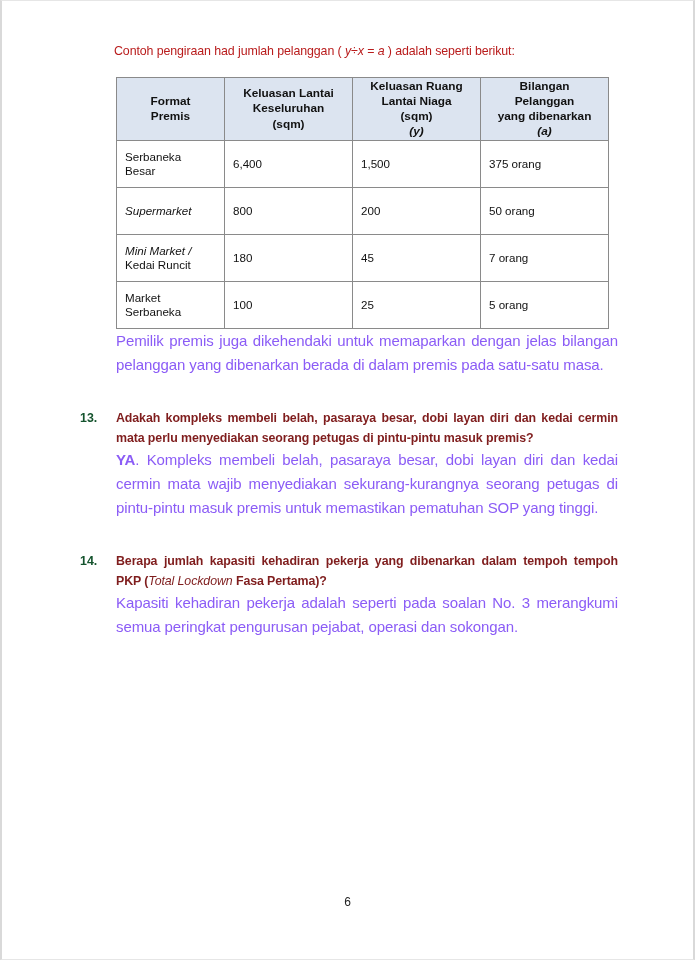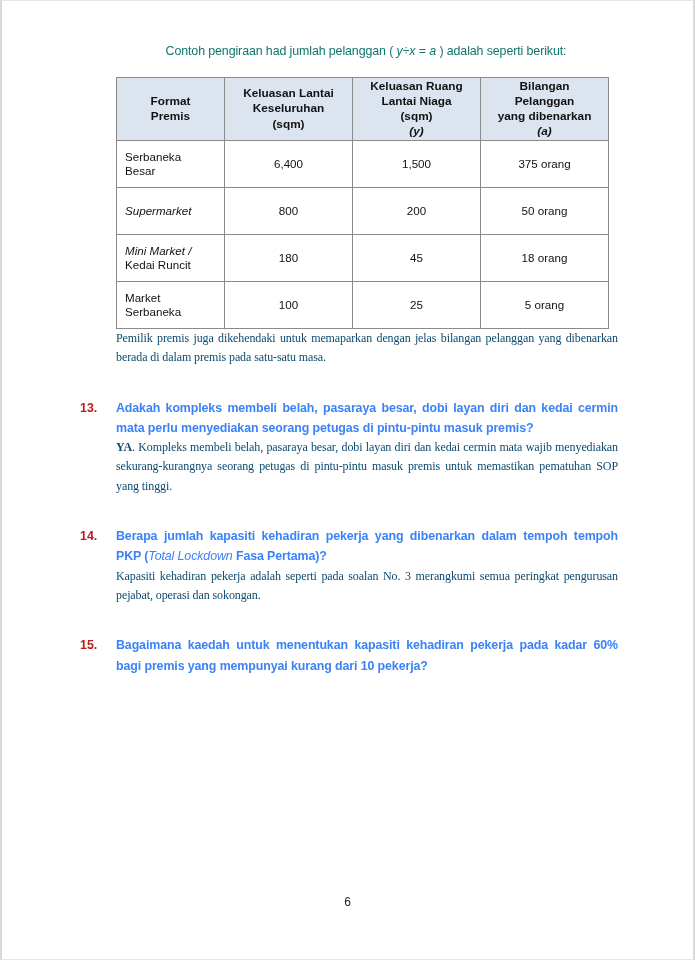--- a/index.html
+++ b/index.html
@@ -27,25 +27,24 @@
   .content {
     position: absolute;
     left: 78px;
     top: 42px;
     width: 538px;
   }
 
   
   .intro {
     font-size: 12.4px;
-    color: #0f766e;
+    color: #b91c1c;
     line-height: 1.45;
     margin: 0 0 16px 34px;
     letter-spacing: -0.1px;
-    text-align: center;
   }
   .italic { font-style: italic; }
   .bold { font-weight: bold; }
   .bolditalic { font-weight: normal; font-style: italic; }
 
   
   .tbl-wrap {
     margin: 0 0 0 36px;
     width: 492px;
   }
@@ -72,58 +71,56 @@
   }
   table.limits tbody td {
     height: 46px;
     background: #ffffff;
   }
   td.fmt {
     text-align: left;
     line-height: 1.25;
   }
   td.num, td.ppl {
-    text-align: center;
   }
   col.c1 { width: 108px; }
   col.c2 { width: 128px; }
   col.c3 { width: 128px; }
   col.c4 { width: 128px; }
 
   
   p.para {
-    font-size: 12px;
-    color: #0c4a6e;
+    font-size: 15px;
+    color: #8b5cf6;
     line-height: 1.62;
     text-align: justify;
     margin: 0 0 0 36px;
     width: 502px;
     letter-spacing: -0.1px;
-    font-family: Liberation Serif, serif;
   }
   .gap-after-table { margin-top: 24px; }
 
   
   .qblock {
     display: flex;
     margin-top: 30px;
   }
   .qnum {
     width: 36px;
     flex: 0 0 36px;
     font-size: 12.4px;
     font-weight: bold;
-    color: #b91c1c;
+    color: #14532d;
     line-height: 1.62;
   }
   .qtext {
     flex: 1 1 auto;
     font-size: 12.4px;
     font-weight: bold;
-    color: #3b82f6;
+    color: #7f1d1d;
     line-height: 1.62;
     text-align: justify;
     width: 502px;
     letter-spacing: -0.1px;
   }
   .ablock {
     margin-top: 16px;
   }
 
   
@@ -197,21 +194,21 @@
             <td class="num">200</td>
             <td class="ppl">50 orang</td>
           </tr>
           <tr>
             <td class="fmt">
               <span class="italic">Mini Market /</span><br>
               <span>Kedai Runcit</span>
             </td>
             <td class="num">180</td>
             <td class="num">45</td>
-            <td class="ppl">18 orang</td>
+            <td class="ppl">7 orang</td>
           </tr>
           <tr>
             <td class="fmt">
               <span>Market</span><br>
               <span>Serbaneka</span>
             </td>
             <td class="num">100</td>
             <td class="num">25</td>
             <td class="ppl">5 orang</td>
           </tr>
@@ -226,21 +223,17 @@
       <div class="qtext">Adakah kompleks membeli belah, pasaraya besar, dobi layan diri dan kedai cermin mata perlu menyediakan seorang petugas di pintu-pintu masuk premis?</div>
     </div>
     <p class="para ablock"><span class="bold">YA</span><span>. Kompleks membeli belah, pasaraya besar, dobi layan diri dan kedai cermin mata wajib menyediakan sekurang-kurangnya seorang petugas di pintu-pintu masuk premis untuk memastikan pematuhan SOP yang tinggi.</span></p>
 
     <div class="qblock">
       <div class="qnum">14.</div>
       <div class="qtext"><span>Berapa jumlah kapasiti kehadiran pekerja yang dibenarkan dalam tempoh tempoh PKP (</span><span class="bolditalic">Total Lockdown</span><span> Fasa Pertama)?</span></div>
     </div>
     <p class="para ablock">Kapasiti kehadiran pekerja adalah seperti pada soalan No. 3 merangkumi semua peringkat pengurusan pejabat, operasi dan sokongan.</p>
 
-    <div class="qblock">
-      <div class="qnum">15.</div>
-      <div class="qtext">Bagaimana kaedah untuk menentukan kapasiti kehadiran pekerja pada kadar 60% bagi premis yang mempunyai kurang dari 10 pekerja?</div>
-    </div>
 
   </div>
 
   <div class="pagenum">6</div>
 </div>
 
 </body></html>

